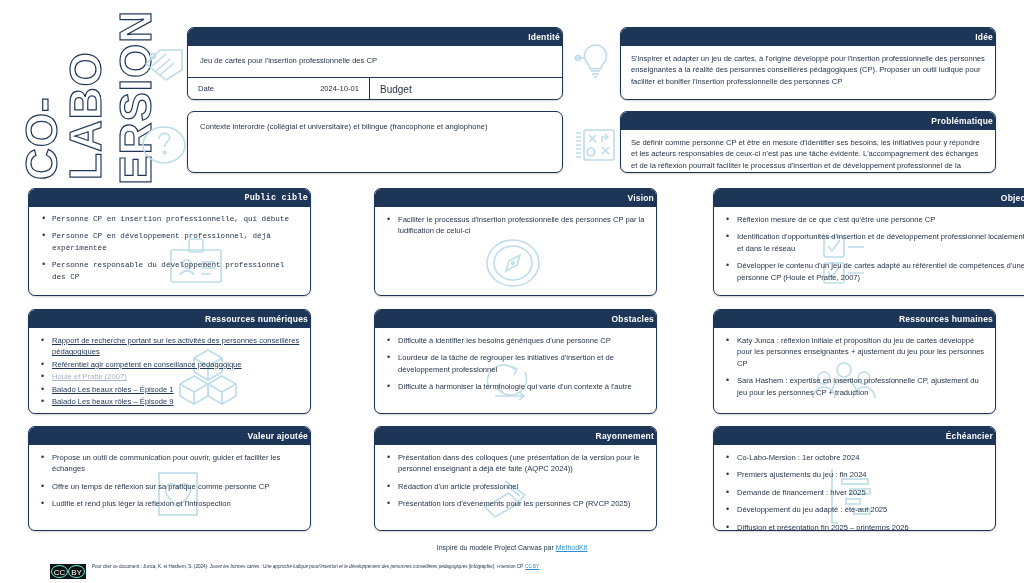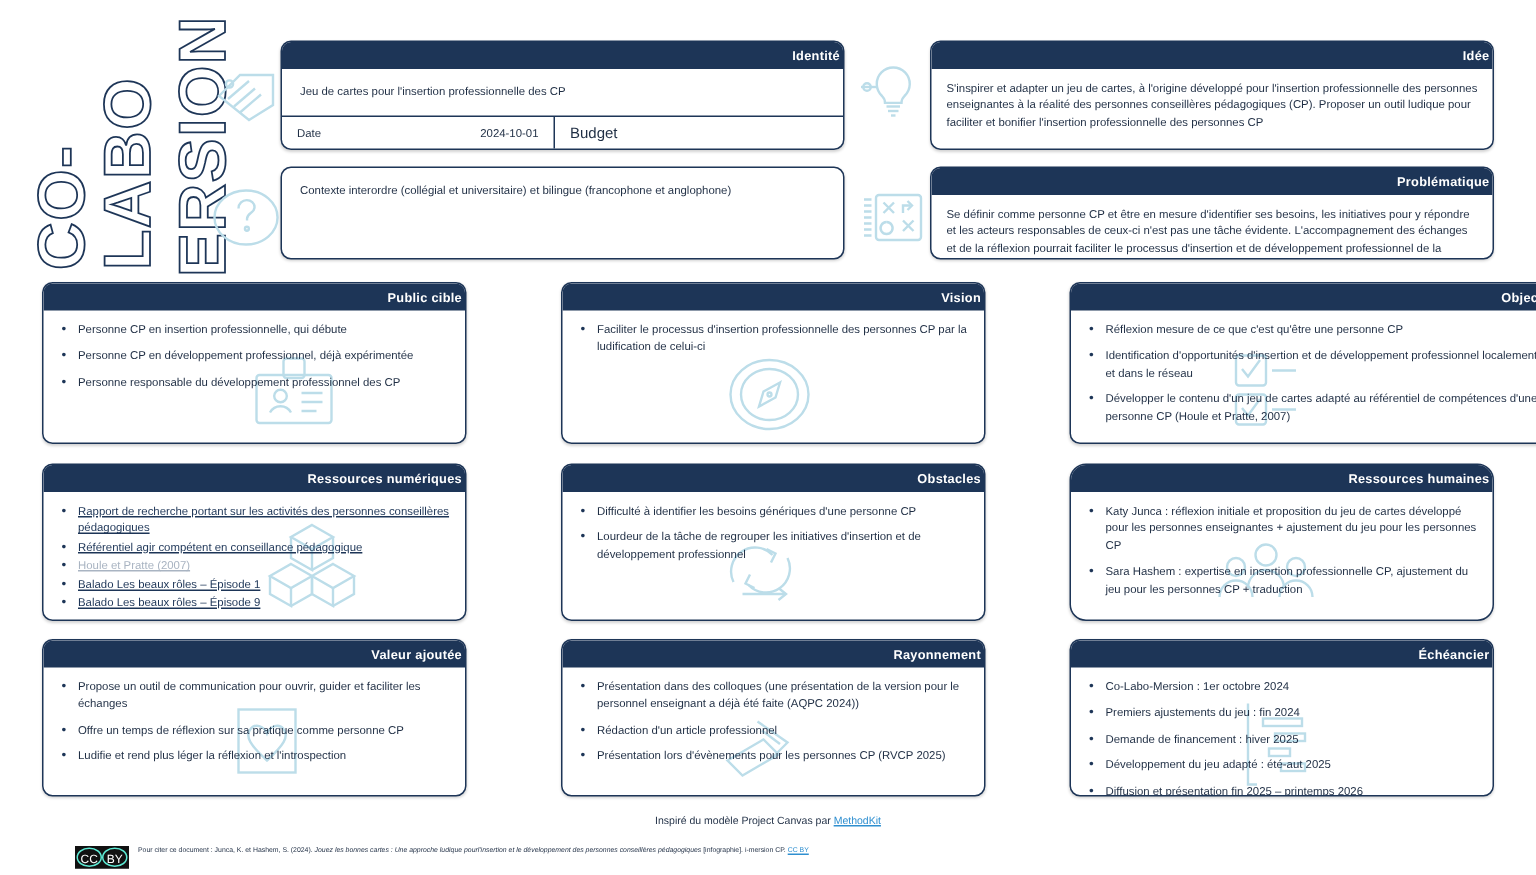--- a/index.html
+++ b/index.html
@@ -176,21 +176,21 @@
     </div>
   </div>
 
   <div class="card" style="left:620px; top:111px; width:376px; height:62px;">
     <div class="card-head">Problématique</div>
     <div class="card-body">
       <p>Se définir comme personne CP et être en mesure d'identifier ses besoins, les initiatives pour y répondre et les acteurs responsables de ceux-ci n'est pas une tâche évidente. L'accompagnement des échanges et de la réflexion pourrait faciliter le processus d'insertion et de développement professionnel de la personne CP.</p>
     </div>
   </div>
 
-  <div class="card" style="left:28px; top:188px; width:283px; height:108px;">
+  <div class="card" style="left:28px; top:188px; width:283px; height:108px;font-family:Liberation Mono, monospace;">
     <div class="card-head">Public cible</div>
     <div class="card-body">
       <svg class="wm" style="left:138px; top:30px;" width="58" height="50" viewBox="0 0 58 50">
         <rect x="4" y="13" width="50" height="32" rx="2"></rect>
         <rect x="22" y="2" width="14" height="13" rx="2"></rect>
         <path d="M13 38a8 8 0 0 1 14 0"></path>
         <circle cx="20" cy="27" r="4.2"></circle>
         <path d="M34 25h14 M34 31h14 M34 37h10"></path>
       </svg>
       <ul class="bul">
@@ -265,25 +265,26 @@
         <path d="M14 36 a16 16 0 0 1 26 -18"></path>
         <path d="M36 14 l6 3 l-3 6"></path>
         <path d="M50 20 a16 16 0 0 1 -26 18"></path>
         <path d="M28 40 l-6 -3 l3 -6"></path>
         <path d="M20 44 h28"></path>
           <path d="M44 40 l5 4 l-5 4"></path>
       </svg>
       <ul class="bul">
         <li>Difficulté à identifier les besoins génériques d'une personne CP</li>
         <li>Lourdeur de la tâche de regrouper les initiatives d'insertion et de développement professionnel</li>
-      </ul>
-    </div>
-  </div>
-
-  <div class="card" style="left:713px; top:309px; width:283px; height:105px;border-radius:11px;">
+        <li>Difficulté à harmoniser la terminologie qui varie d'un contexte à l'autre</li>
+      </ul>
+    </div>
+  </div>
+
+  <div class="card" style="left:713px; top:309px; width:283px; height:105px;">
     <div class="card-head">Ressources humaines</div>
     <div class="card-body">
       <svg class="wm" style="left:95px; top:28px;" width="70" height="52" viewBox="0 0 70 52">
         <circle cx="35" cy="14" r="7"></circle>
         <path d="M23 36a12 12 0 0 1 24 0"></path>
         <circle cx="15" cy="22" r="6"></circle>
         <path d="M4 42a11 11 0 0 1 22 0"></path>
         <circle cx="55" cy="22" r="6"></circle>
         <path d="M44 42a11 11 0 0 1 22 0"></path>
       </svg>

